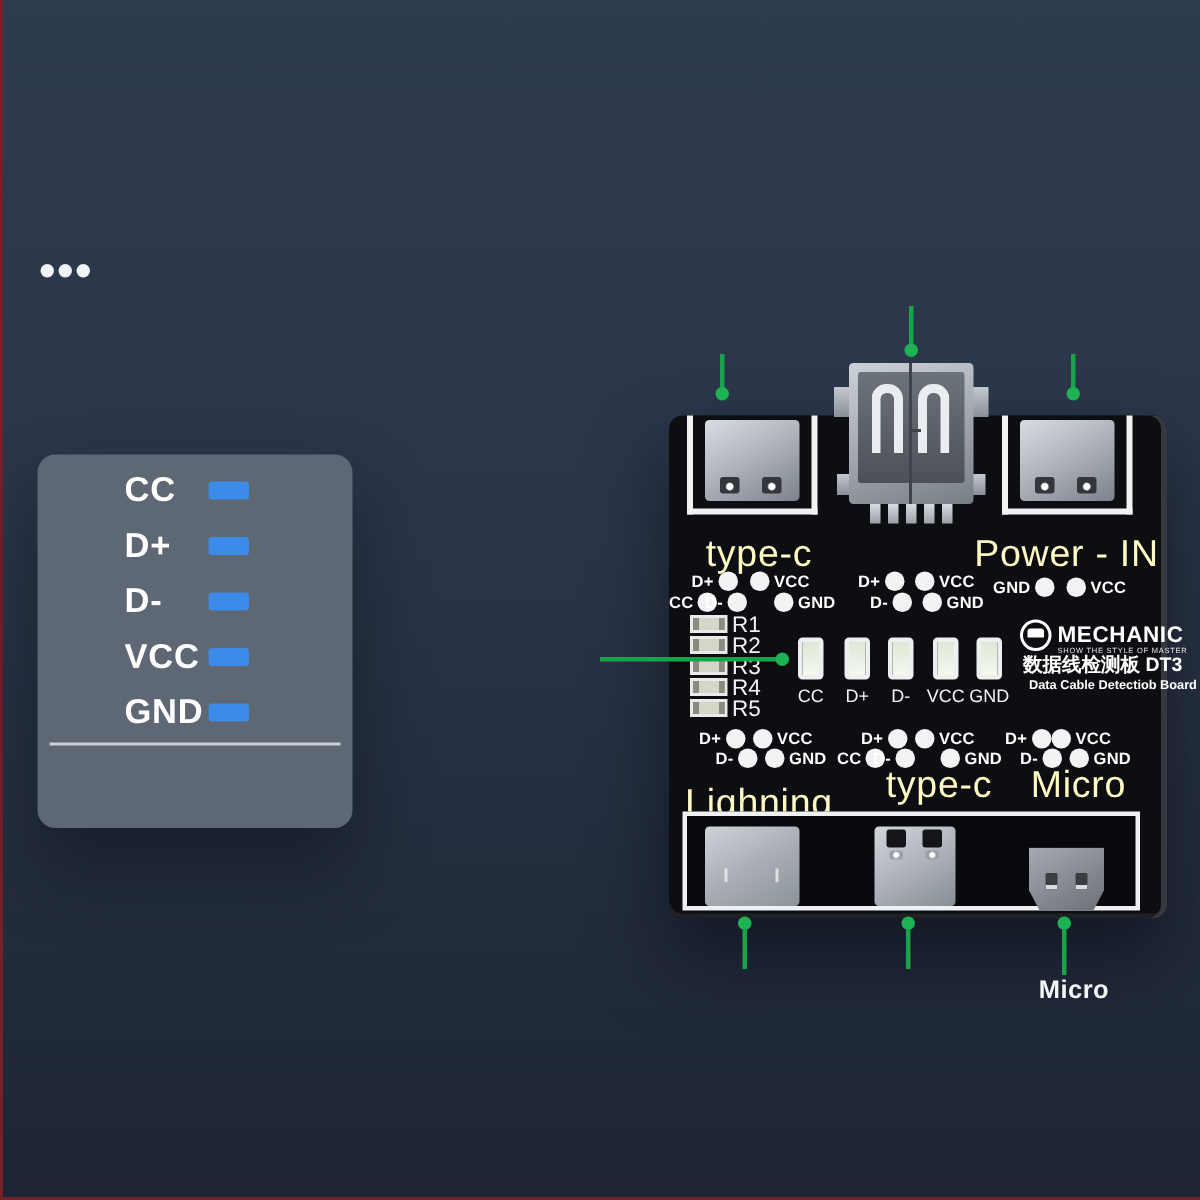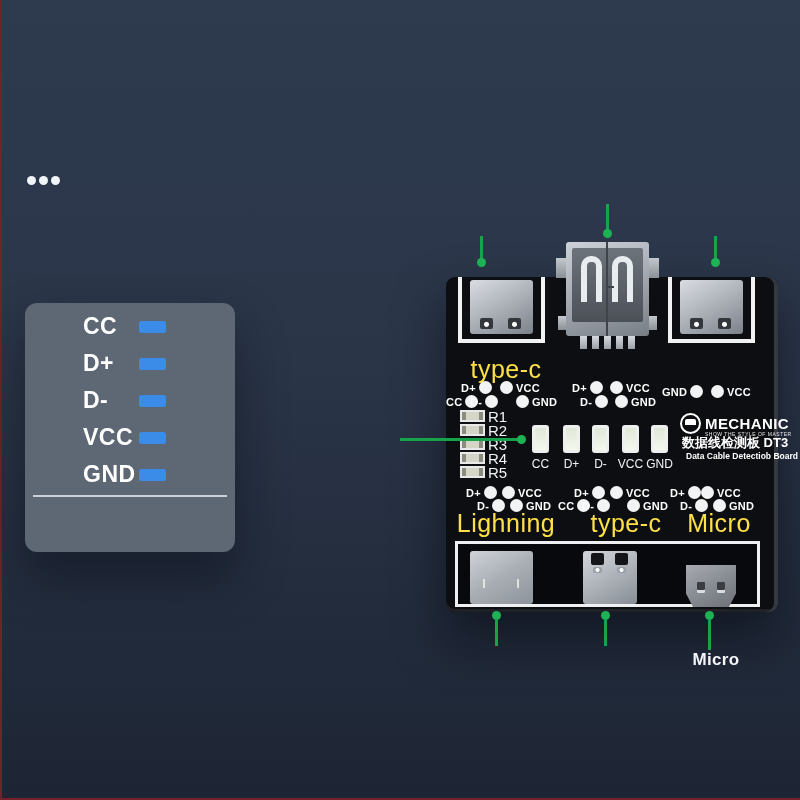--- a/index.html
+++ b/index.html
@@ -31,21 +31,21 @@
   .board { left:446px; top:277px; width:332px; height:335px; background:#0d0e11;
            border-radius:9px; color:#f2f3f4;
            box-shadow:inset -4px 0 0 #34383f, inset 0 -3px 0 #1f2126, 0 26px 50px rgba(5,8,14,.55); }
   .notch { position:absolute; top:0; width:87px; height:66px; border:4px solid #f2f2f2;
            border-top:none; background:#0d0e11; }
   .tcf   { position:absolute; top:3px; left:8px; width:63px; height:54px; border-radius:3px;
            background:linear-gradient(150deg,#d9dde2 0%,#aeb3ba 48%,#7c828a 100%); }
   .tcf-pin { position:absolute; bottom:5px; width:13px; height:11px; border-radius:2px;
              background:radial-gradient(circle at 50% 58%, #fff 0 2px, #33373c 3px); }
 
-  .port-title { position:absolute; text-align:center; font-size:25px; color:#fde047;
+  .port-title { position:absolute; text-align:center; font-size:25px; color:#fef9c3;
                 letter-spacing:.5px; }
 
   .pc { position:absolute; display:flex; align-items:center; gap:3px; color:#fff;
         font-size:11px; font-weight:bold; letter-spacing:.2px; }
   .pd { width:13px; height:13px; border-radius:50%; background:#f1f3f4; flex:0 0 auto; }
 
   .res { position:absolute; width:25px; height:12px; border:2px solid #e9e9e9;
          background:linear-gradient(90deg,#8b8b80 0 18%, #d6d6c8 18% 82%, #8b8b80 82%); }
   .res-label { position:absolute; color:#f2f3f4; font-size:15px; }
 
@@ -152,20 +152,21 @@
       </div>
     </div>
     <div class="notch" style="left:222px">
       <div class="tcf">
         <span class="tcf-pin" style="left:10px"></span>
         <span class="tcf-pin" style="left:38px"></span>
       </div>
     </div>
 
     <div class="port-title" style="left:10px; top:78px; width:100px">type-c</div>
+    <div class="port-title" style="left:202px; top:78px; width:126px">Power - IN</div>
 
     <div class="pc" style="left:15px;top:104px">
       <span>D+</span>
         <span class="pd"></span>
       </div>
     <div class="pc" style="left:54px;top:104px">
       <span class="pd"></span>
         <span>VCC</span>
       </div>
     <div class="pc" style="left:0px;top:118px">
@@ -285,21 +286,21 @@
       </div>
     <div class="pc" style="left:234px;top:222px">
       <span>D-</span>
         <span class="pd"></span>
       </div>
     <div class="pc" style="left:267px;top:222px">
       <span class="pd"></span>
         <span>GND</span>
       </div>
 
-    <div class="port-title" style="left:8px; top:232px; width:104px">Lighning</div>
+    <div class="port-title" style="left:8px; top:244px; width:104px">Lighning</div>
     <div class="port-title" style="left:128px; top:232px; width:104px">type-c</div>
     <div class="port-title" style="left:226px; top:232px; width:94px">Micro</div>
 
     <div class="bay"></div>
     <div class="conn-lightning">
       <i style="left:13px"></i>
         <i style="left:47px"></i>
     </div>
     <div class="conn-typec-m">
       <span class="tslot" style="left:8px"></span>

